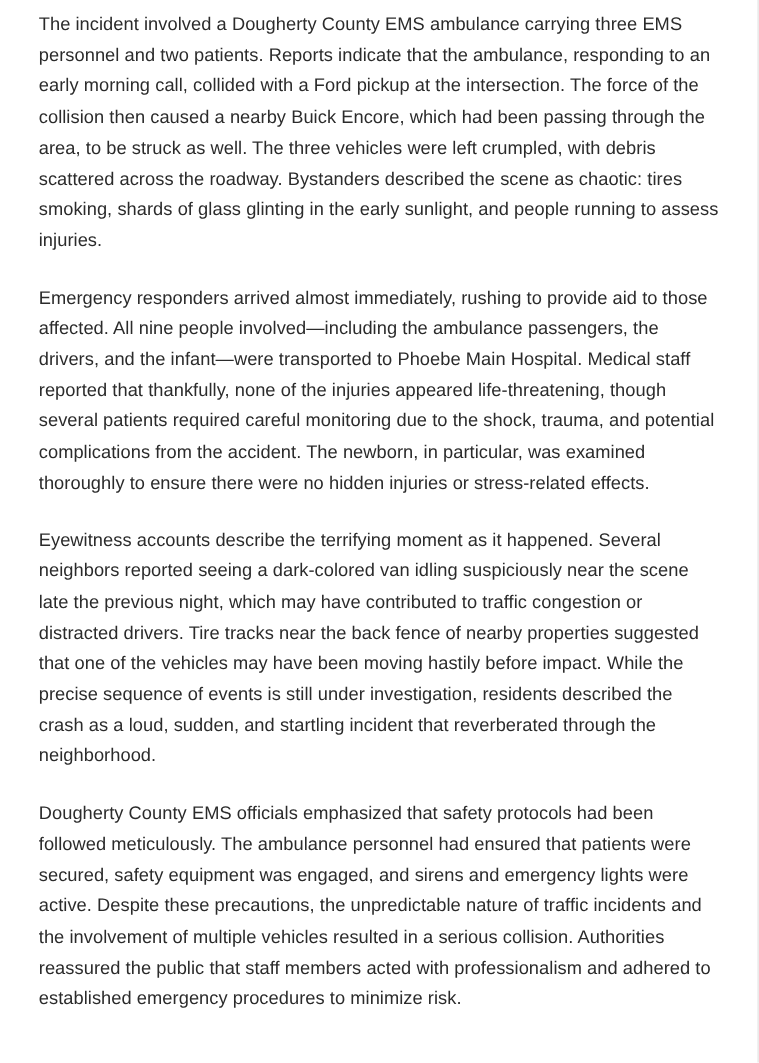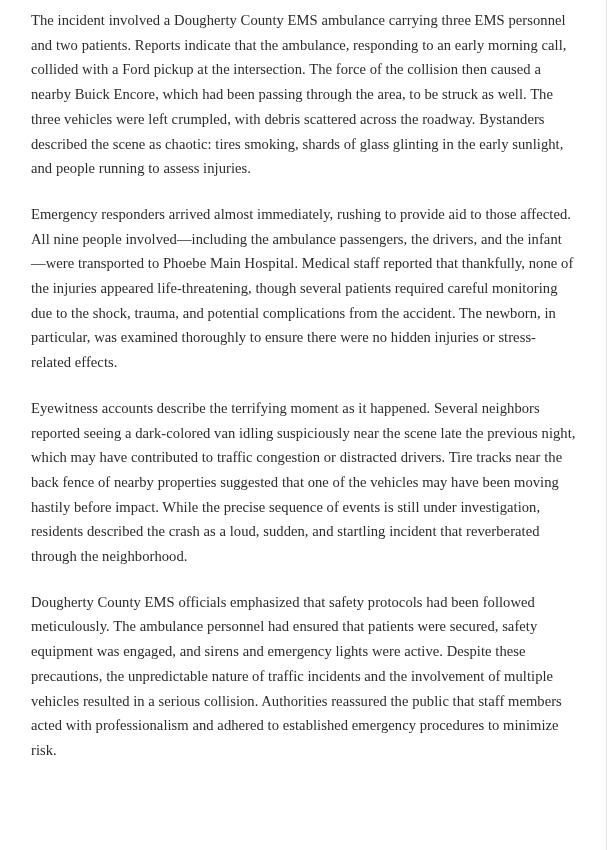--- a/index.html
+++ b/index.html
@@ -19,21 +19,20 @@
       top: 8px;
       width: 545px;
       font-family: "Liberation Sans", sans-serif;
       font-size: 14.6px;
       line-height: 24.7px;
       color: #2b2b2b;
       letter-spacing: 0.05px;
     }
     .article p {
       margin: 0 0 21px 0;
-      font-family: Liberation Serif, serif;
     }
     .right-rule {
       position: absolute;
       top: 0;
       right: 0;
       width: 1px;
       height: 850px;
       background: #e4e4e4;
     }
   </style>

